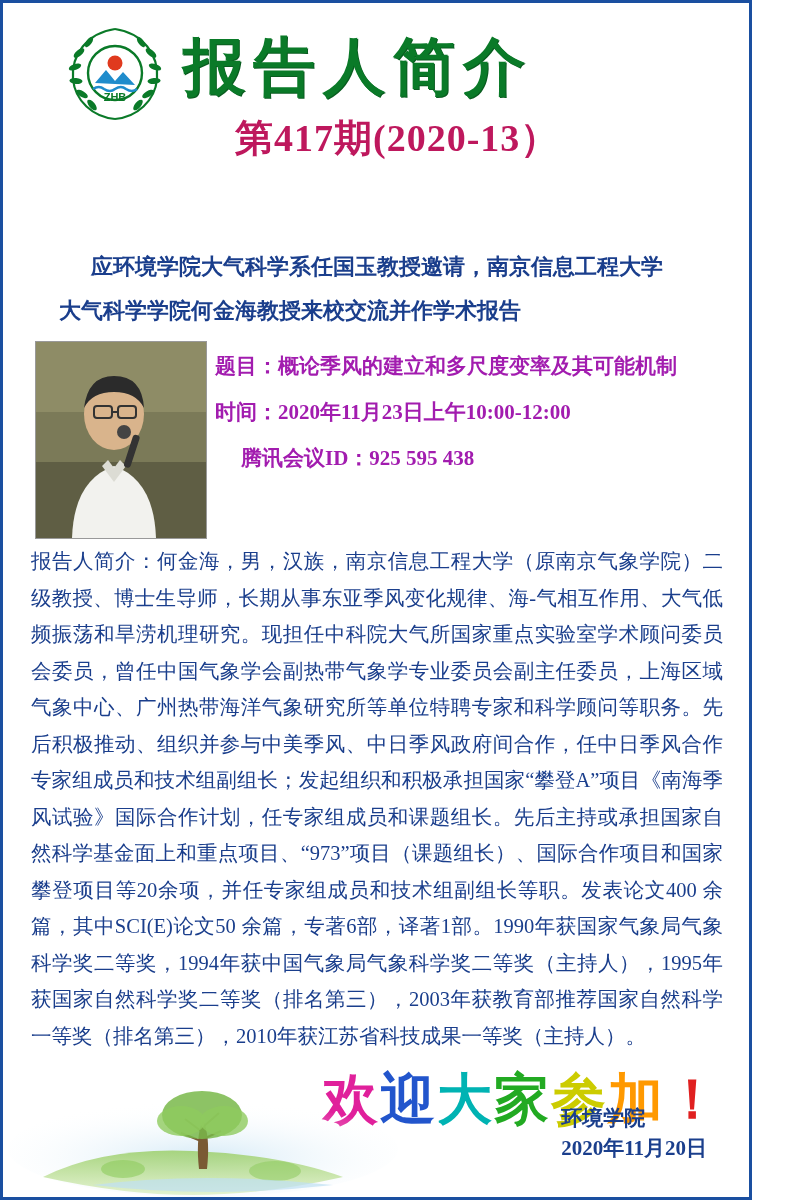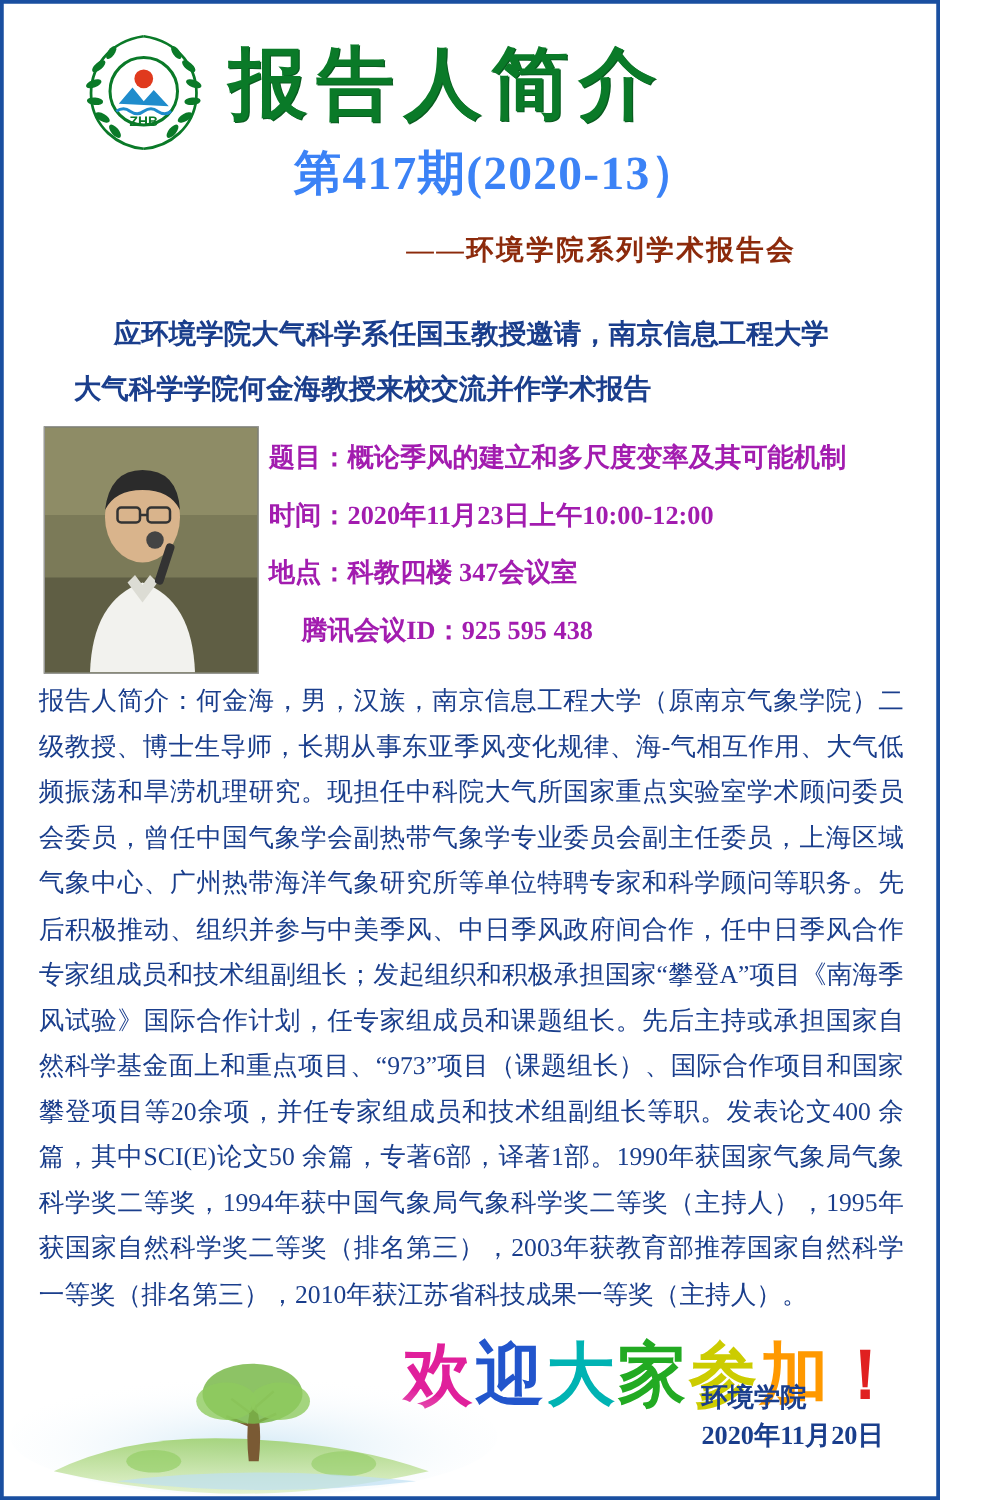--- a/index.html
+++ b/index.html
@@ -49,21 +49,21 @@
     font-family: "Liberation Serif", "DejaVu Serif", serif;
     text-shadow: 1px 1px 0 #0a5c20;
     white-space: nowrap;
   }
   .title-sub {
     position: absolute;
     left: 232px;
     top: 110px;
     font-size: 38px;
     font-weight: bold;
-    color: #3b82f6;
+    color: #be185d;
     white-space: nowrap;
     letter-spacing: 1px;
   }
   .title-series {
     position: absolute;
     right: 112px;
     top: 182px;
     font-size: 22px;
     font-weight: bold;
     color: #8c2a0b;
@@ -198,21 +198,20 @@
         <circle cx="50" cy="40" r="7.5" fill="#e03a1e"></circle>
 
         <path d="M30 60 L41 47 L50 58 L58 49 L70 62 Z" fill="#1f8ccc"></path>
         <path d="M28 66 q6 -4 11 0 q6 4 11 0 q6 -4 11 0 q6 4 11 0" fill="none" stroke="#1f8ccc" stroke-width="2.4"></path>
         <text x="50" y="78" text-anchor="middle" font-size="11" font-family="Liberation Sans, sans-serif" fill="#0a7a28" font-weight="bold">ZHB</text>
       </svg>
     </div>
 
     <div class="title-main">报告人简介</div>
     <div class="title-sub">第417期(2020-13）</div>
-    <div class="title-series">——环境学院系列学术报告会</div>
   </div>
 
   <div class="invite">
     <span class="l1">应环境学院大气科学系任国玉教授邀请，南京信息工程大学</span>
     <span class="l2">大气科学学院何金海教授来校交流并作学术报告</span>
   </div>
 
   <div class="photo">
     <svg viewBox="0 0 170 196" width="170" height="196">
       <rect x="0" y="0" width="170" height="196" fill="#7b7a58"></rect>
@@ -239,23 +238,20 @@
       </g>
     </svg>
   </div>
 
   <div class="details">
     <div class="row">
       <span>题目：</span><span>概论季风的建立和多尺度变率及其可能机制</span>
     </div>
     <div class="row">
       <span>时间：</span><span>2020年11月23日上午10:00-12:00</span>
-    </div>
-    <div class="row">
-      <span>地点：</span><span>科教四楼 347会议室</span>
     </div>
     <div class="row indent">
       <span>腾讯会议ID：</span><span>925 595 438</span>
     </div>
   </div>
 
   <div class="bio">
     <span class="lead">报告人简介：</span><span>何金海，男，汉族，南京信息工程大学（原南京气象学院）二级教授、博士生导师，长期从事东亚季风变化规律、海-气相互作用、大气低频振荡和旱涝机理研究。现担任中科院大气所国家重点实验室学术顾问委员会委员，曾任中国气象学会副热带气象学专业委员会副主任委员，上海区域气象中心、广州热带海洋气象研究所等单位特聘专家和科学顾问等职务。先后积极推动、组织并参与中美季风、中日季风政府间合作，任中日季风合作专家组成员和技术组副组长；发起组织和积极承担国家“攀登A”项目《南海季风试验》国际合作计划，任专家组成员和课题组长。先后主持或承担国家自然科学基金面上和重点项目、“973”项目（课题组长）、国际合作项目和国家攀登项目等20余项，并任专家组成员和技术组副组长等职。发表论文400 余篇，其中SCI(E)论文50 余篇，专著6部，译著1部。1990年获国家气象局气象科学奖二等奖，1994年获中国气象局气象科学奖二等奖（主持人），1995年获国家自然科学奖二等奖（排名第三），2003年获教育部推荐国家自然科学一等奖（排名第三），2010年获江苏省科技成果一等奖（主持人）。</span>
   </div>
 

